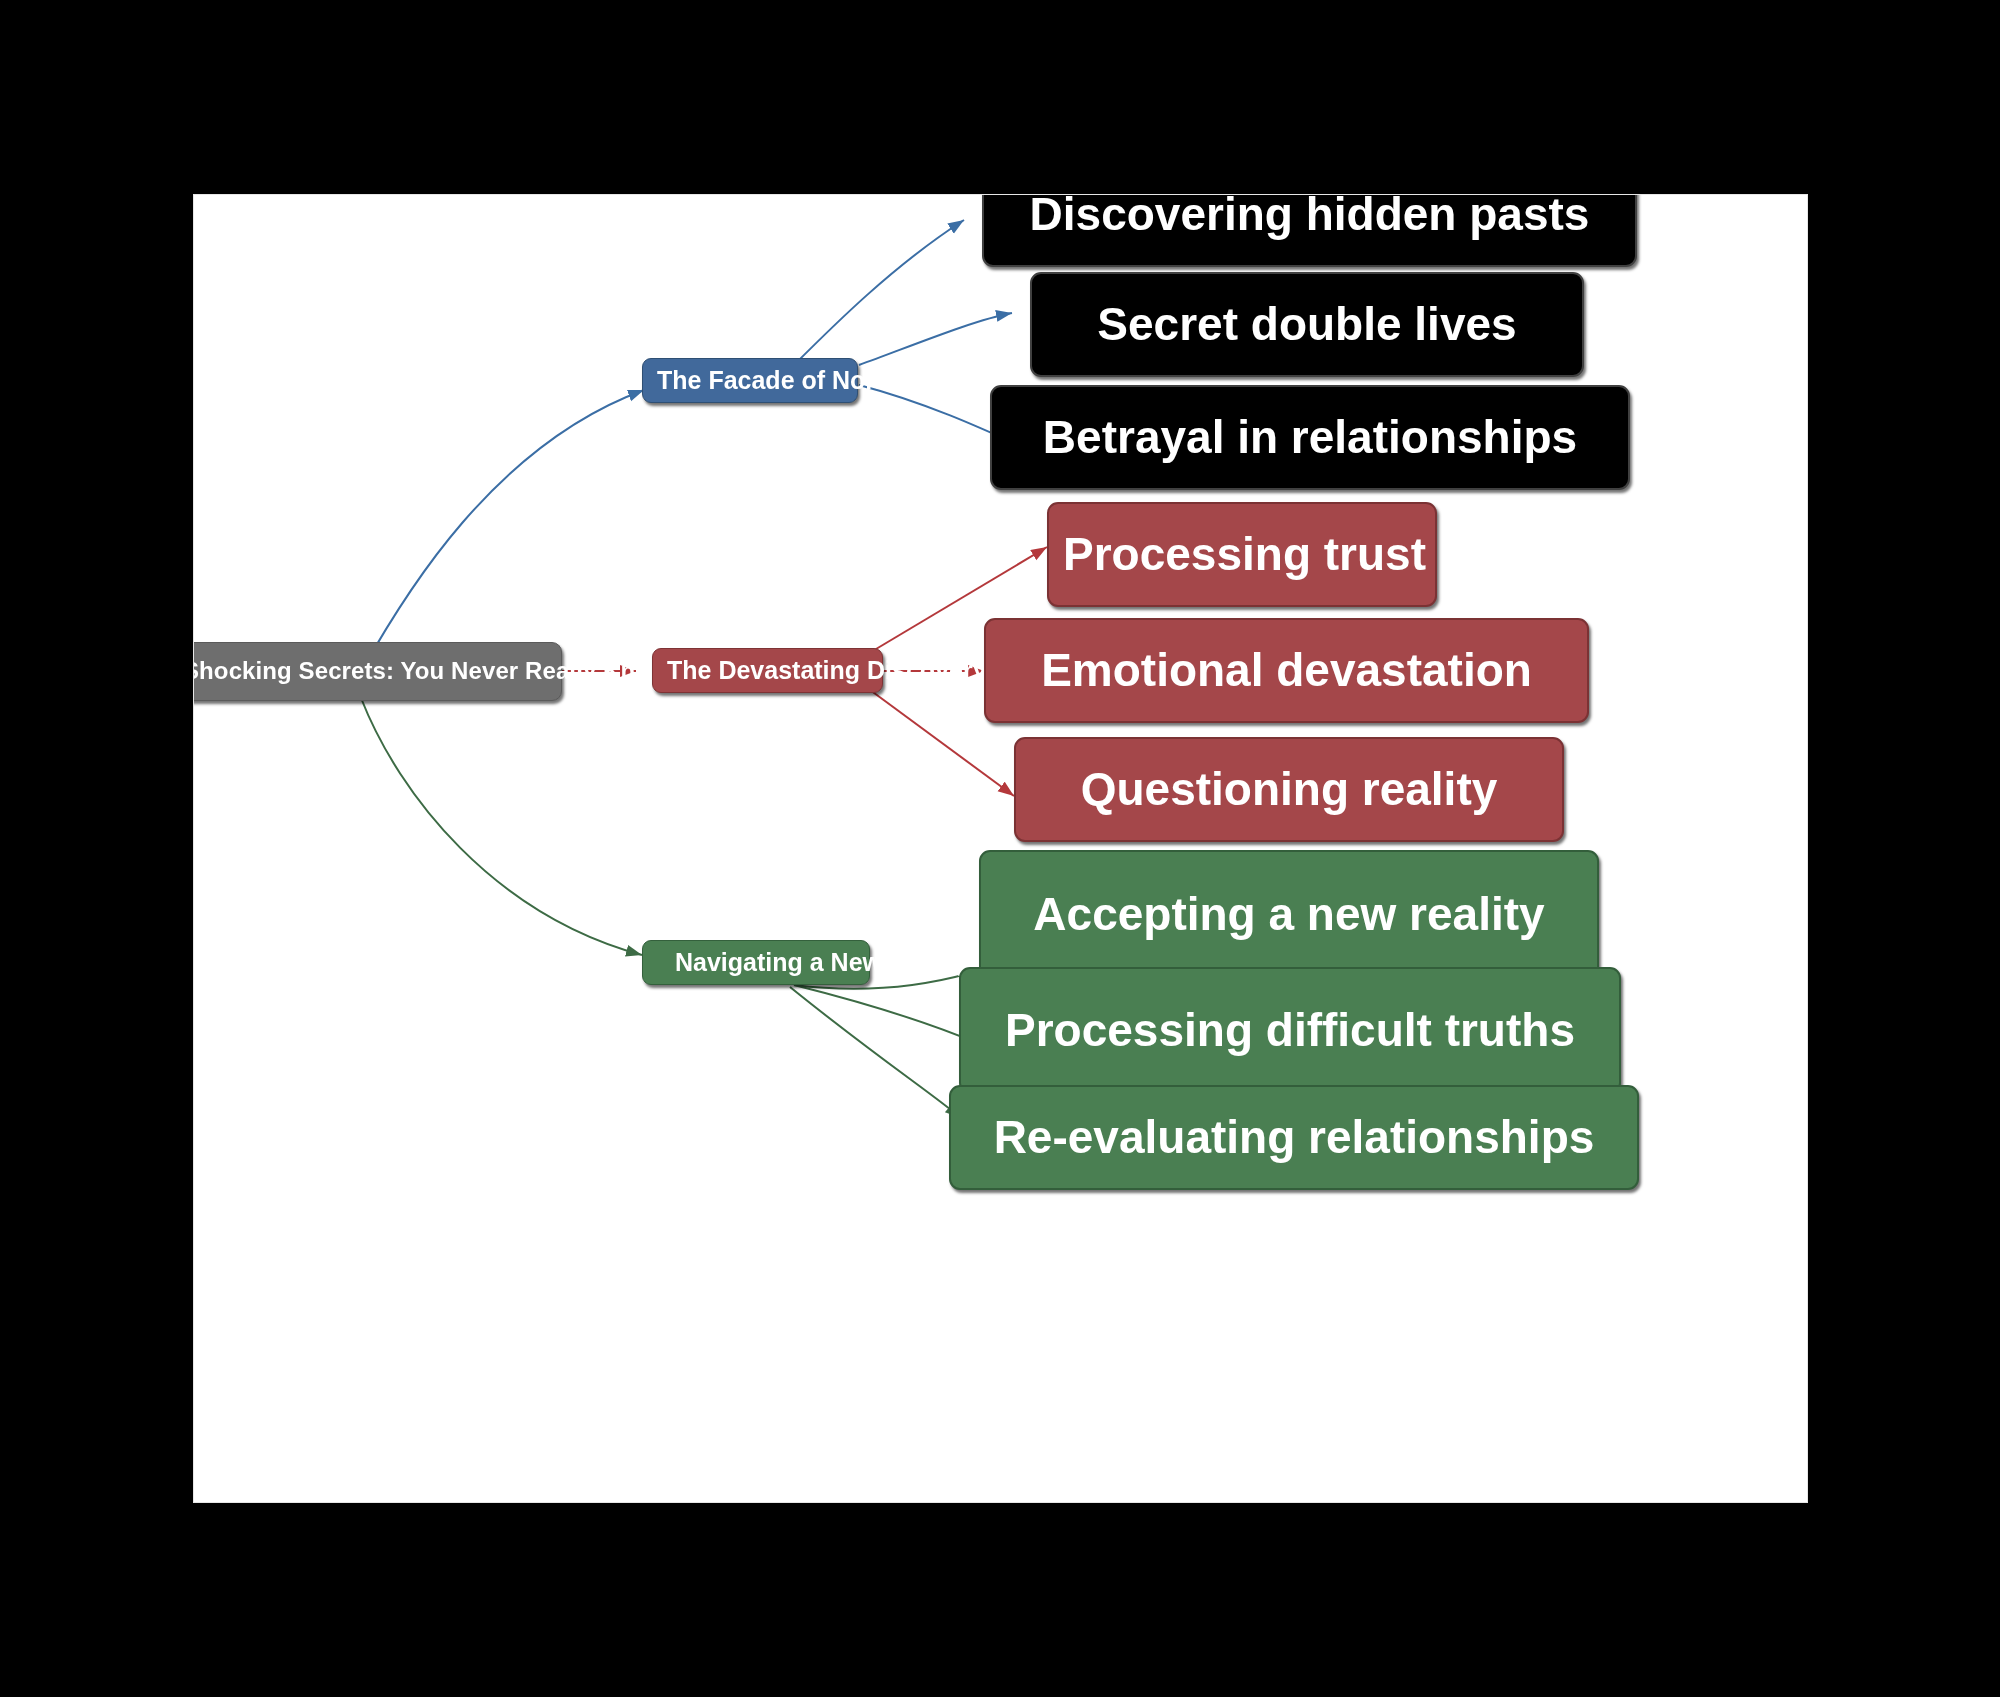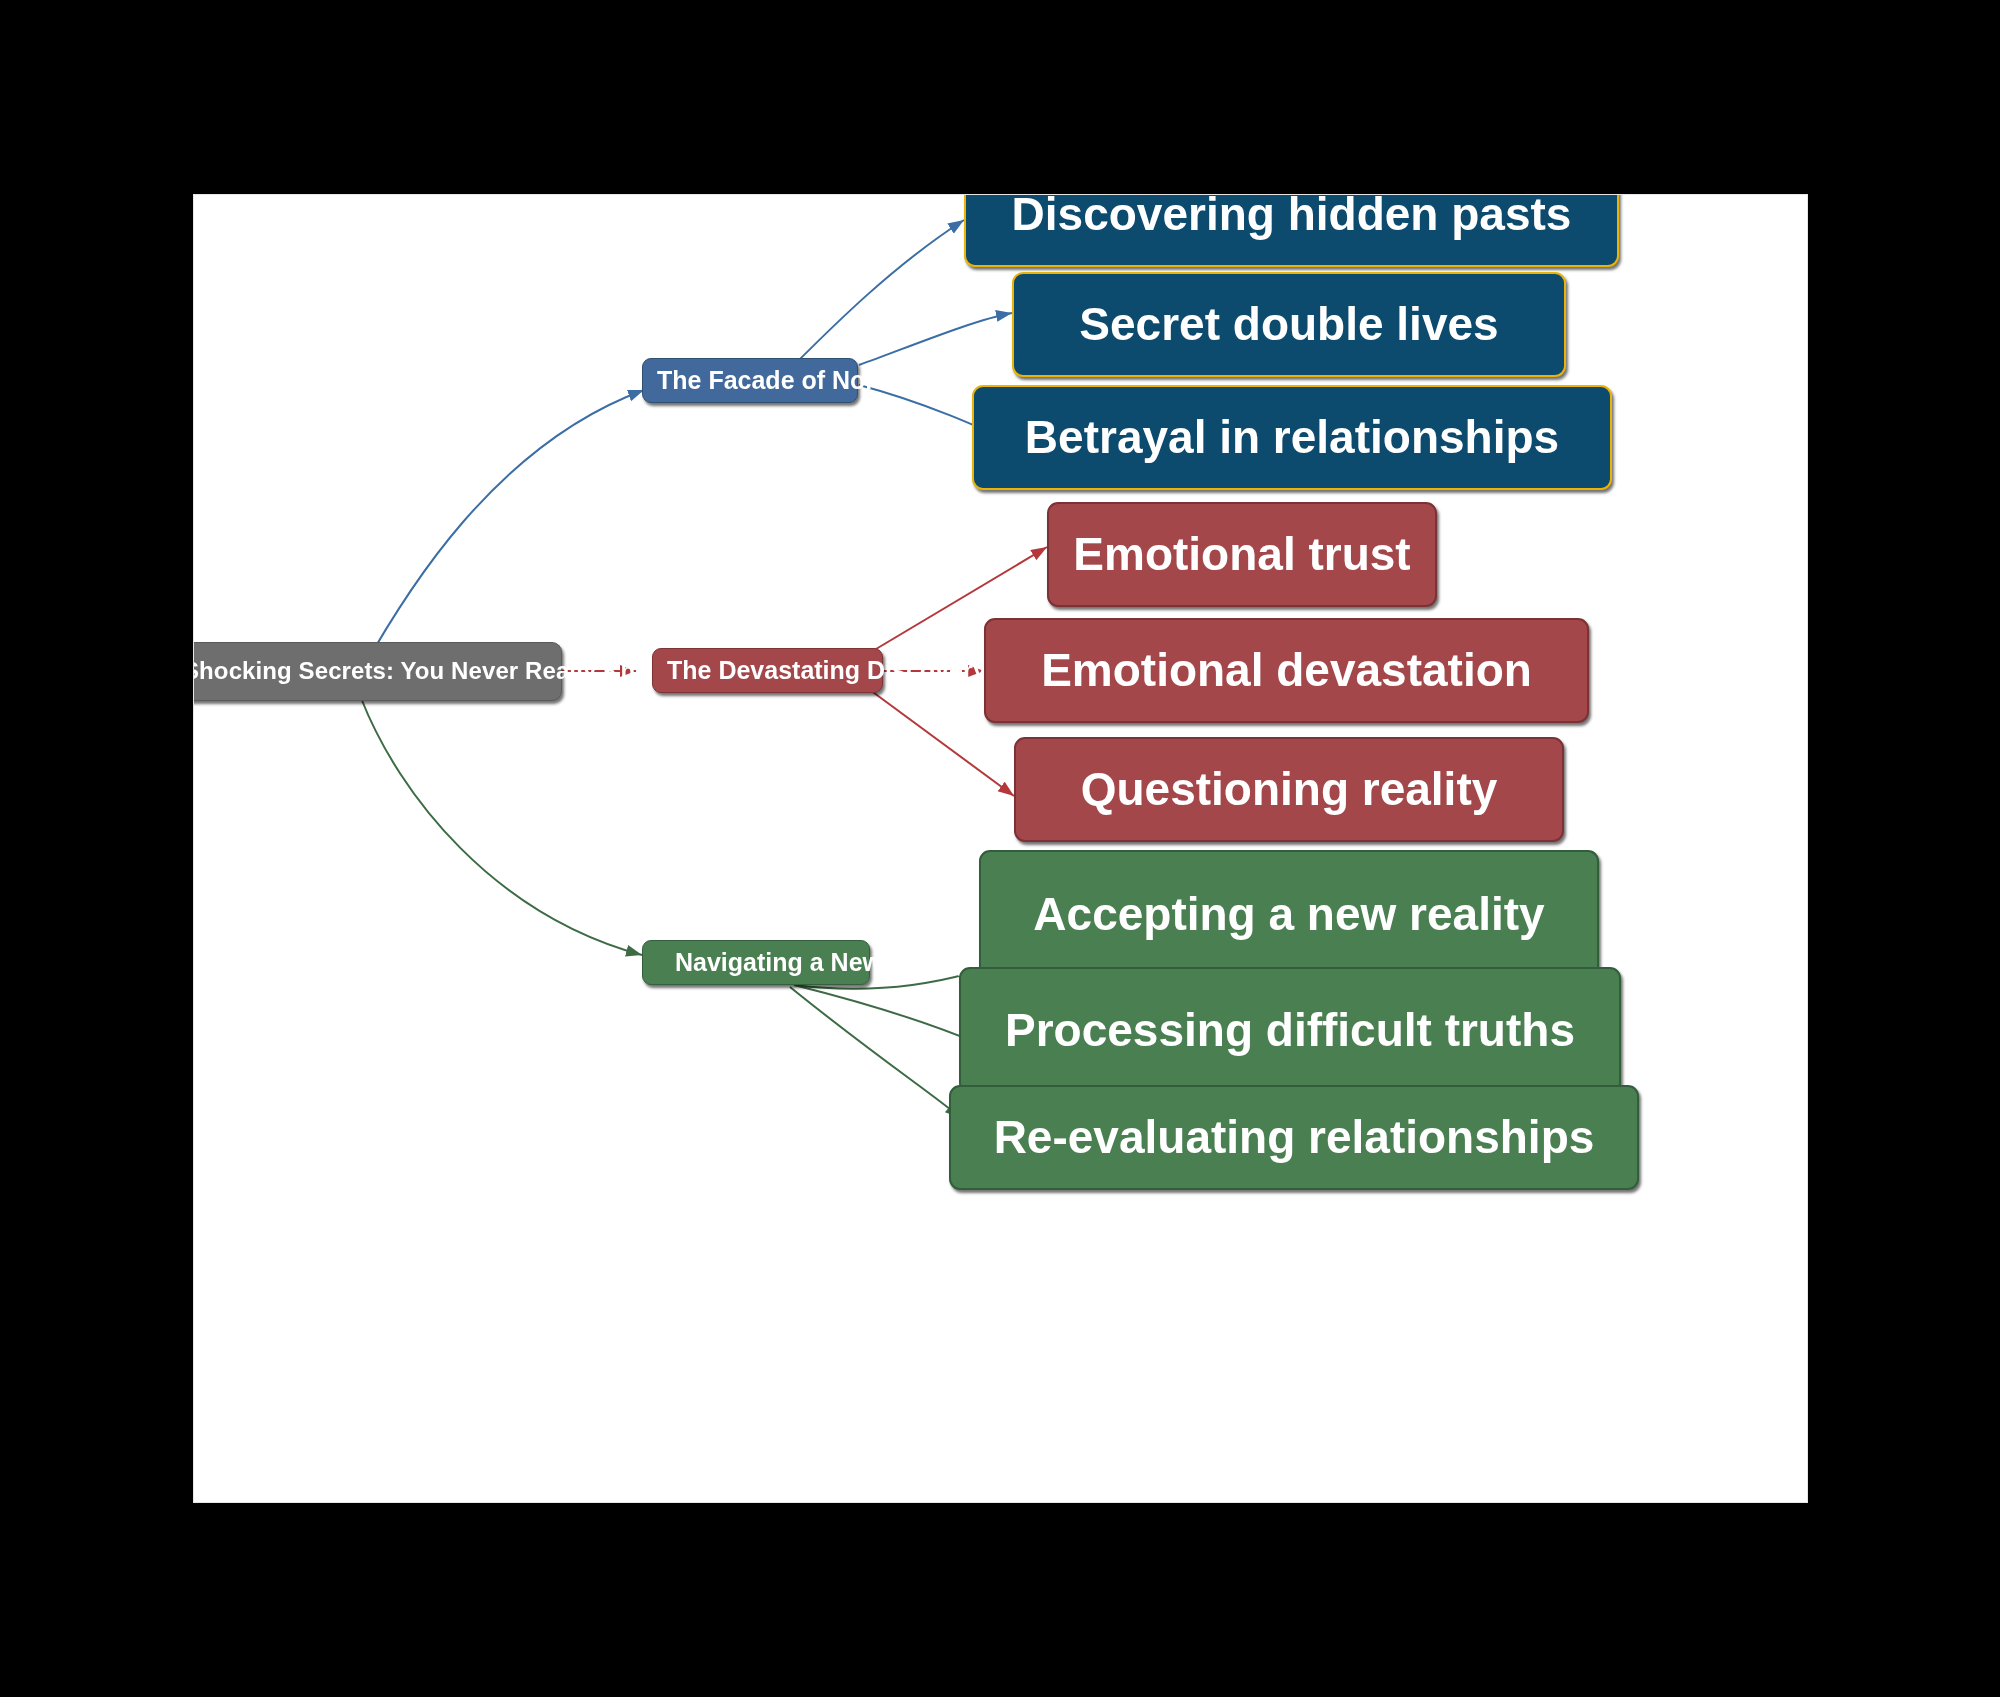--- a/index.html
+++ b/index.html
@@ -62,21 +62,21 @@
     font-size: 25px;
     border-radius: 9px;
   }
   .node.branch.blue  { background: #41699b; border: 1px solid #2f4f73; }
   .node.branch.red   { background: #a4474a; border: 1px solid #7e3335; }
   .node.branch.green { background: #4a7f52; border: 1px solid #34603c; padding-left: 32px; }
   .node.leaf {
     font-size: 46px;
     border-radius: 11px;
   }
-  .node.leaf.blue  { background: #0c4a6e; border: 2px solid #eab308; }
+  .node.leaf.blue  { background: #000000; border: 2px solid #404040; margin-left: 18px; }
   .node.leaf.red   { background: #a4474a; border: 2px solid #7b3234; }
   .node.leaf.green { background: #4a7f52; border: 2px solid #335e3b; }
   .node .label {
     display: block;
     width: 100%;
     white-space: nowrap;
   }
 </style>
 </head>
 <body>
@@ -130,21 +130,21 @@
       <span class="label">Secret double lives</span>
     </div>
     <div class="node leaf blue" style="left:778px; top:190px; width:640px; height:105px;">
       <span class="label">Betrayal in relationships</span>
     </div>
 
     <div class="node branch red" style="left:458px; top:453px; width:231px; height:45px;">
       <span class="label">The Devastating Discovery</span>
     </div>
     <div class="node leaf red" style="left:853px; top:307px; width:390px; height:105px;">
-      <span class="label">Emotional trust</span>
+      <span class="label">Processing trust</span>
     </div>
     <div class="node leaf red" style="left:820px; top:542px; width:550px; height:105px;">
       <span class="label">Questioning reality</span>
     </div>
     <div class="node leaf red" style="left:790px; top:423px; width:605px; height:105px;">
       <span class="label">Emotional devastation</span>
     </div>
 
     <div class="node branch green" style="left:448px; top:745px; width:228px; height:45px;">
       <span class="label">Navigating a New Reality</span>

